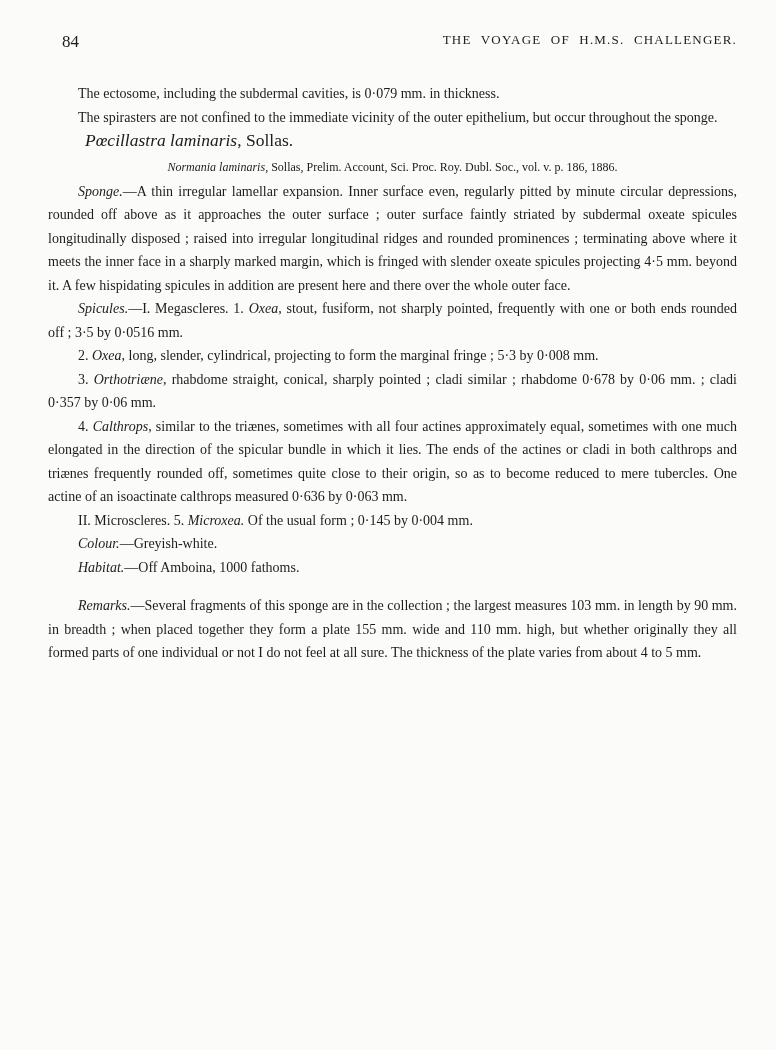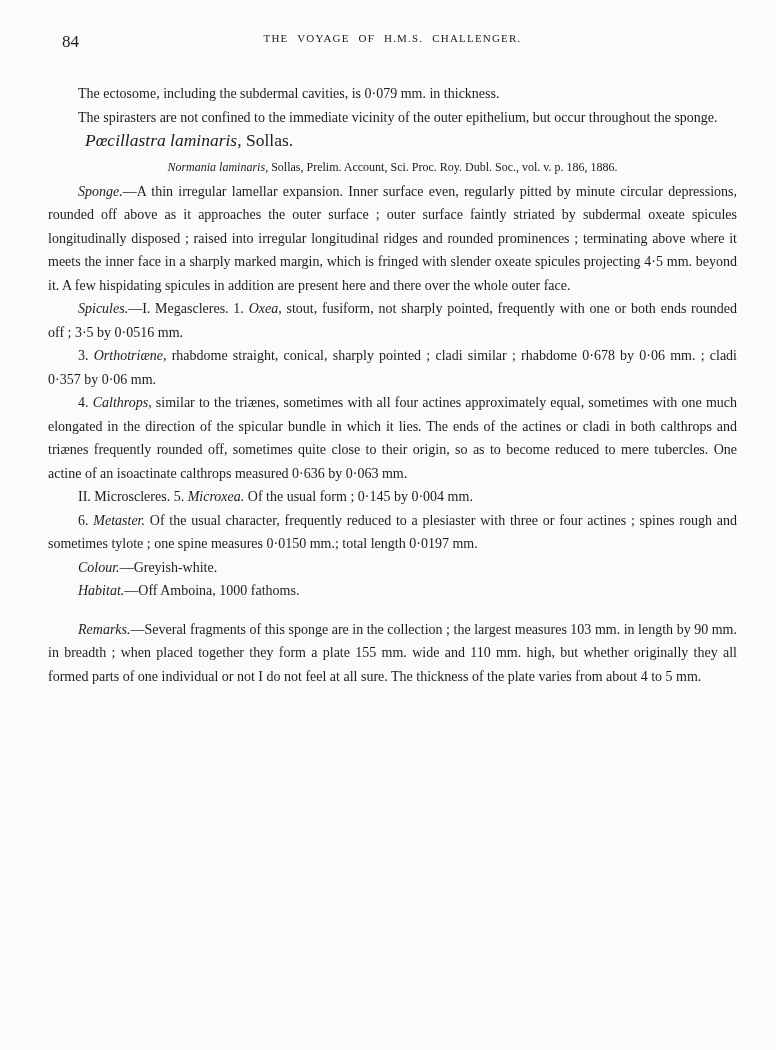--- a/index.html
+++ b/index.html
@@ -25,22 +25,22 @@
     margin-bottom: 28px;
   }
   .page-number {
     position: absolute;
     left: 14px;
     top: 0;
     font-size: 17px;
   }
   .running-title {
     display: block;
-    text-align: center;
-    font-size: 11px;
+    text-align: right;
+    font-size: 13px;
     letter-spacing: 1.2px;
     word-spacing: 5px;
   }
   .page-body p {
     margin: 0;
     font-size: 14px;
     line-height: 23.5px;
     text-align: justify;
     text-indent: 30px;
   }
@@ -71,21 +71,21 @@
     <span class="page-number">84</span>
     <span class="running-title">THE VOYAGE OF H.M.S. CHALLENGER.</span>
   </header>
   <main class="page-body" id="page-body">
       <p><span>The ectosome, including the subdermal cavities, is 0·079 mm. in thickness.</span></p>
       <p><span>The spirasters are not confined to the immediate vicinity of the outer epithelium, but occur throughout the sponge.</span></p>
       <p class="species-heading"><i>Pœcillastra laminaris</i><span>, Sollas.</span></p>
       <p class="citation"><i>Normania laminaris</i><span>, Sollas, Prelim. Account, Sci. Proc. Roy. Dubl. Soc., vol. v. p. 186, 1886.</span></p>
       <p><i>Sponge.</i><span>—A thin irregular lamellar expansion.  Inner surface even, regularly pitted by minute circular depressions, rounded off above as it approaches the outer surface ; outer surface faintly striated by subdermal oxeate spicules longitudinally disposed ; raised into irregular longitudinal ridges and rounded prominences ;  terminating above where it meets the inner face in a sharply marked margin, which is fringed with slender oxeate spicules projecting 4·5 mm. beyond it.  A few hispidating spicules in addition are present here and there over the whole outer face.</span></p>
       <p><i>Spicules.</i><span>—I. Megascleres.  1. </span><i>Oxea</i><span>, stout, fusiform, not sharply pointed, frequently with one or both ends rounded off ; 3·5 by 0·0516 mm.</span></p>
+      <p><span>2. </span><i>Oxea</i><span>, long, slender, cylindrical, projecting to form the marginal fringe ; 5·3 by 0·008 mm.</span></p>
       <p><span>3. </span><i>Orthotriæne</i><span>, rhabdome straight, conical, sharply pointed ; cladi similar ; rhabdome 0·678 by 0·06 mm. ; cladi 0·357 by 0·06 mm.</span></p>
       <p><span>4. </span><i>Calthrops</i><span>, similar to the triænes, sometimes with all four actines approximately equal, sometimes with one much elongated in the direction of the spicular bundle in which it lies.  The ends of the actines or cladi in both calthrops and triænes frequently rounded off, sometimes quite close to their origin, so as to become reduced to mere tubercles.  One actine of an isoactinate calthrops measured 0·636 by 0·063 mm.</span></p>
       <p><span>II. Microscleres.  5. </span><i>Microxea.</i><span>  Of the usual form ; 0·145 by 0·004 mm.</span></p>
-      <p><span>6. </span><i>Metaster.</i><span>  Of the usual character, frequently reduced to a plesiaster with three or four actines ; spines rough and sometimes tylote ; one spine measures 0·0150 mm.; total length 0·0197 mm.</span></p>
       <p><i>Colour.</i><span>—Greyish-white.</span></p>
       <p><i>Habitat.</i><span>—Off Amboina, 1000 fathoms.</span></p>
       <p class="remarks"><i>Remarks.</i><span>—Several fragments of this sponge are in the collection ; the largest measures 103 mm. in length by 90 mm. in breadth ; when placed together they form a plate 155 mm. wide and 110 mm. high, but whether originally they all formed parts of one individual or not I do not feel at all sure.  The thickness of the plate varies from about 4 to 5 mm.</span></p>
     </main>
 </div>
 
 </body></html>

